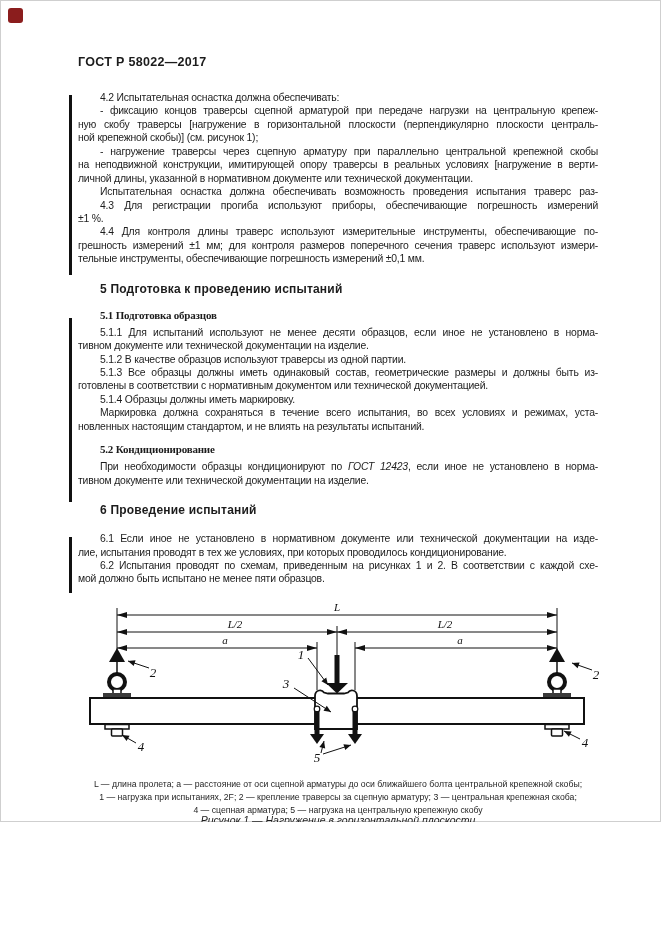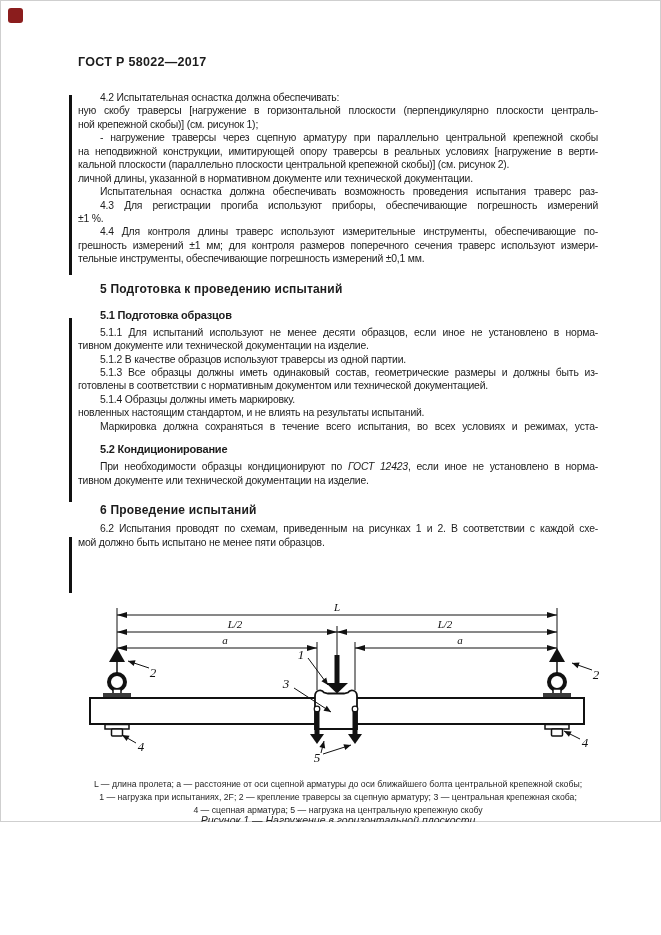--- a/index.html
+++ b/index.html
@@ -9,22 +9,22 @@
     box-shadow:inset 0 0 0 1px #cfcfcf;
   }
   .red-marker{position:absolute;left:8px;top:8px;width:15px;height:15px;background:#8b1d1d;border-radius:3px;}
   .doc-header{position:absolute;left:78px;top:55px;font-size:12.5px;font-weight:bold;letter-spacing:.3px;}
   .doc-body{position:absolute;left:78px;top:91px;width:520px;font-size:10.4px;letter-spacing:-0.2px;}
   .para{margin:0;}
   .ln{height:13.45px;line-height:13.45px;text-align:justify;text-align-last:justify;white-space:nowrap;}
   .ln.first{padding-left:22px;}
   .ln.last{text-align-last:left;}
   .b-h1{font-weight:bold;font-size:12px;line-height:15px;letter-spacing:.2px;margin:16px 0 11px;padding-left:22px;}
-  .b-h1.h1-six{margin-bottom:4px;}
-  .b-h2{font-weight:bold;font-size:11px;line-height:14px;margin:0 0 4px;padding-left:22px;}
+  .b-h1.h1-six{margin-bottom:14px;}
+  .b-h2{font-weight:bold;font-size:11px;line-height:14px;margin:0 0 4px;padding-left:22px;font-family:Liberation Serif, serif;}
   .b-h2.h2-cond{margin-top:9px;}
   .change-bar{position:absolute;left:69px;width:2.5px;background:#111;}
   .bar1{top:95px;height:180px;}
   .bar2{top:318px;height:184px;}
   .bar3{top:537px;height:56px;}
   .figure-svg{position:absolute;left:72px;top:598px;}
   .fig-legend{position:absolute;left:70px;top:778px;width:536px;text-align:center;
     font-size:8.7px;line-height:13px;color:#262626;}
   .fig-title{position:absolute;left:70px;top:814px;width:536px;text-align:center;
     font-size:10.5px;line-height:13.8px;color:#1c1c1c;font-style:italic;}
@@ -44,27 +44,27 @@
 
   <div class="change-bar bar1"></div>
   <div class="change-bar bar2"></div>
   <div class="change-bar bar3"></div>
 
   <div class="doc-body">
       <div class="para">
         <div class="ln first last">4.2 Испытательная оснастка должна обеспечивать:</div>
       </div>
       <div class="para">
+        <div class="ln first">- фиксацию концов траверсы сцепной арматурой при передаче нагрузки на центральную крепеж-</div>
         <div class="ln">ную скобу траверсы [нагружение в горизонтальной плоскости (перпендикулярно плоскости централь-</div>
         <div class="ln last">ной крепежной скобы)] (см. рисунок 1);</div>
       </div>
       <div class="para">
         <div class="ln first">- нагружение траверсы через сцепную арматуру при параллельно центральной крепежной скобы</div>
         <div class="ln">на неподвижной конструкции, имитирующей опору траверсы в реальных условиях [нагружение в верти-</div>
-        <div class="ln last">кальной плоскости (параллельно плоскости центральной крепежной скобы)] (см. рисунок 2).</div>
       </div>
       <div class="para">
         <div class="ln last">личной длины, указанной в нормативном документе или технической документации.</div>
         <div class="ln first">Испытательная оснастка должна обеспечивать возможность проведения испытания траверс раз-</div>
       </div>
       <div class="para">
         <div class="ln first">4.3 Для регистрации прогиба используют приборы, обеспечивающие погрешность измерений</div>
         <div class="ln last">±1 %.</div>
       </div>
       <div class="para">
@@ -82,29 +82,33 @@
         <div class="ln first last">5.1.2 В качестве образцов используют траверсы из одной партии.</div>
       </div>
       <div class="para">
         <div class="ln first">5.1.3 Все образцы должны иметь одинаковый состав, геометрические размеры и должны быть из-</div>
         <div class="ln last">готовлены в соответствии с нормативным документом или технической документацией.</div>
       </div>
       <div class="para">
         <div class="ln first last">5.1.4 Образцы должны иметь маркировку.</div>
       </div>
       <div class="para">
+        <div class="ln first">Маркировка должна сохраняться в течение всего испытания, во всех условиях и режимах, уста-</div>
         <div class="ln last">новленных настоящим стандартом, и не влиять на результаты испытаний.</div>
-        <div class="ln first">Маркировка должна сохраняться в течение всего испытания, во всех условиях и режимах, уста-</div>
       </div>
       <div class="b-h2 h2-cond">5.2 Кондиционирование</div>
       <div class="para">
         <div class="ln first">При необходимости образцы кондиционируют по <i>ГОСТ 12423</i>, если иное не установлено в норма-</div>
         <div class="ln last">тивном документе или технической документации на изделие.</div>
       </div>
       <div class="b-h1 h1-six">6 Проведение испытаний</div>
+      <div class="para">
+        <div class="ln first">6.1 Если иное не установлено в нормативном документе или технической документации на изде-</div>
+        <div class="ln last">лие, испытания проводят в тех же условиях, при которых проводилось кондиционирование.</div>
+      </div>
       <div class="para">
         <div class="ln first">6.2 Испытания проводят по схемам, приведенным на рисунках 1 и 2. В соответствии с каждой схе-</div>
         <div class="ln last">мой должно быть испытано не менее пяти образцов.</div>
       </div>
     </div>
 
   <svg class="figure-svg" width="530" height="175" viewBox="0 0 530 175">
     <defs>
       <marker id="dimA" markerWidth="12" markerHeight="8" refX="10.5" refY="4" orient="auto-start-reverse" markerUnits="userSpaceOnUse">
         <path d="M0.5,1 L10.5,4 L0.5,7 z" fill="#111"></path>

